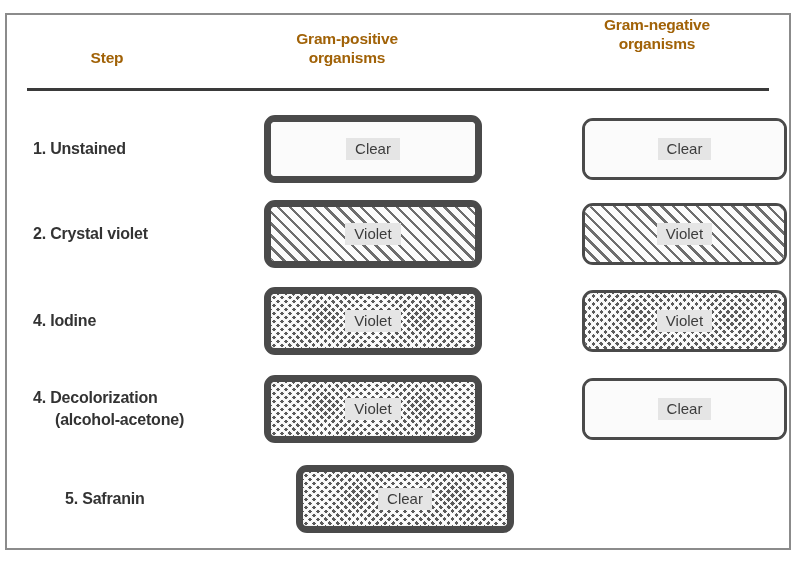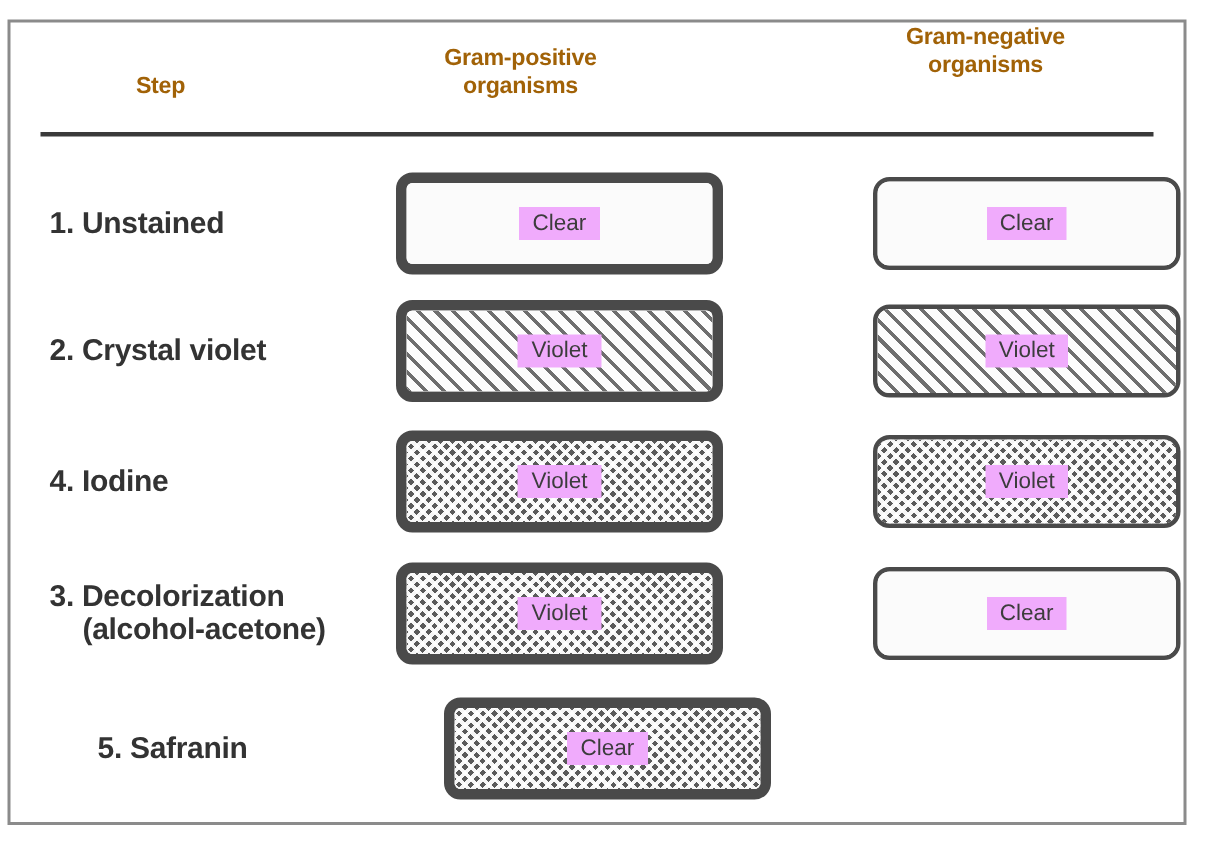--- a/index.html
+++ b/index.html
@@ -73,21 +73,21 @@
     position: absolute;
     left: 14px;
     top: 0;
     width: 235px;
     height: 88px;
     display: flex;
     flex-direction: column;
     align-items: flex-start;
     justify-content: center;
     font-weight: bold;
-    font-size: 20px;
+    font-size: 16px;
     color: #333333;
     line-height: 22px;
     letter-spacing: -0.2px;
     padding-left: 12px;
     box-sizing: border-box;
   }
   .step-label .line2 { padding-left: 22px; }
 
   
   .cell {
@@ -120,21 +120,21 @@
     width: 205px;
     height: 62px;
     border: 3px solid #4a4a4a;
   }
 
   .label {
     position: relative;
     z-index: 3;
     font-size: 15px;
     color: #3c3c3c;
-    background: #f0abfc;
+    background: #e5e5e5;
     padding: 2px 9px 3px 9px;
     letter-spacing: 0px;
     white-space: nowrap;
   }
   .label.bold { font-weight: bold; }
 
   
   .fill {
     position: absolute;
     left: 0; top: 0; right: 0; bottom: 0;
@@ -249,21 +249,21 @@
     <div class="cell cell-neg">
       <div class="box gn">
         <div class="fill cross"></div>
         <span class="label">Violet</span>
       </div>
     </div>
   </div>
 
   <div class="row" id="row-3">
     <div class="step-label">
-      <div>3. Decolorization</div>
+      <div>4. Decolorization</div>
       <div class="line2">(alcohol-acetone)</div>
     </div>
     <div class="cell cell-pos">
       <div class="box gp">
         <div class="fill cross"></div>
         <span class="label">Violet</span>
       </div>
     </div>
     <div class="cell cell-neg">
       <div class="box gn">

